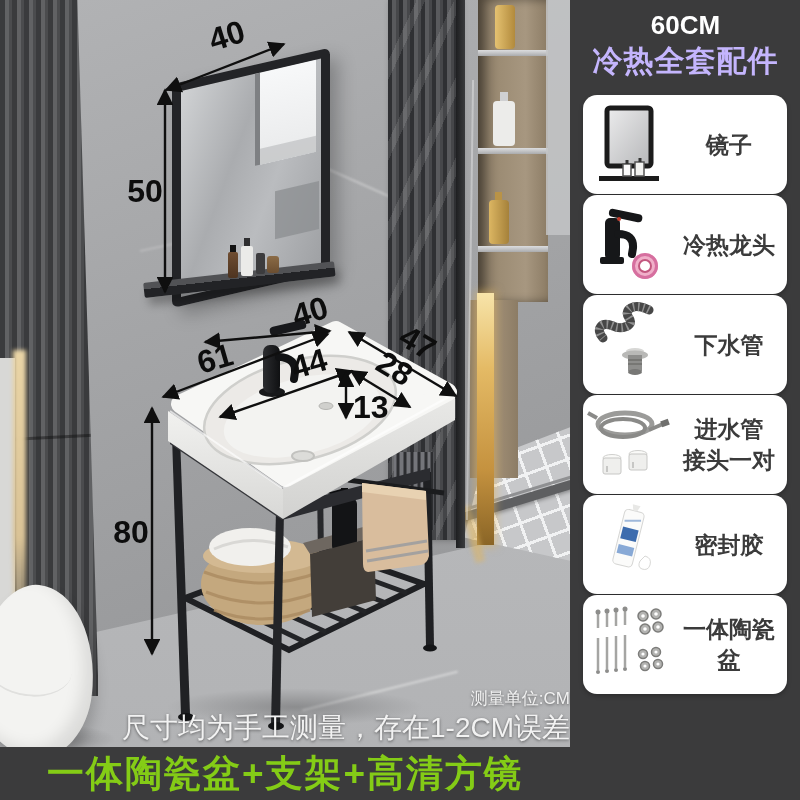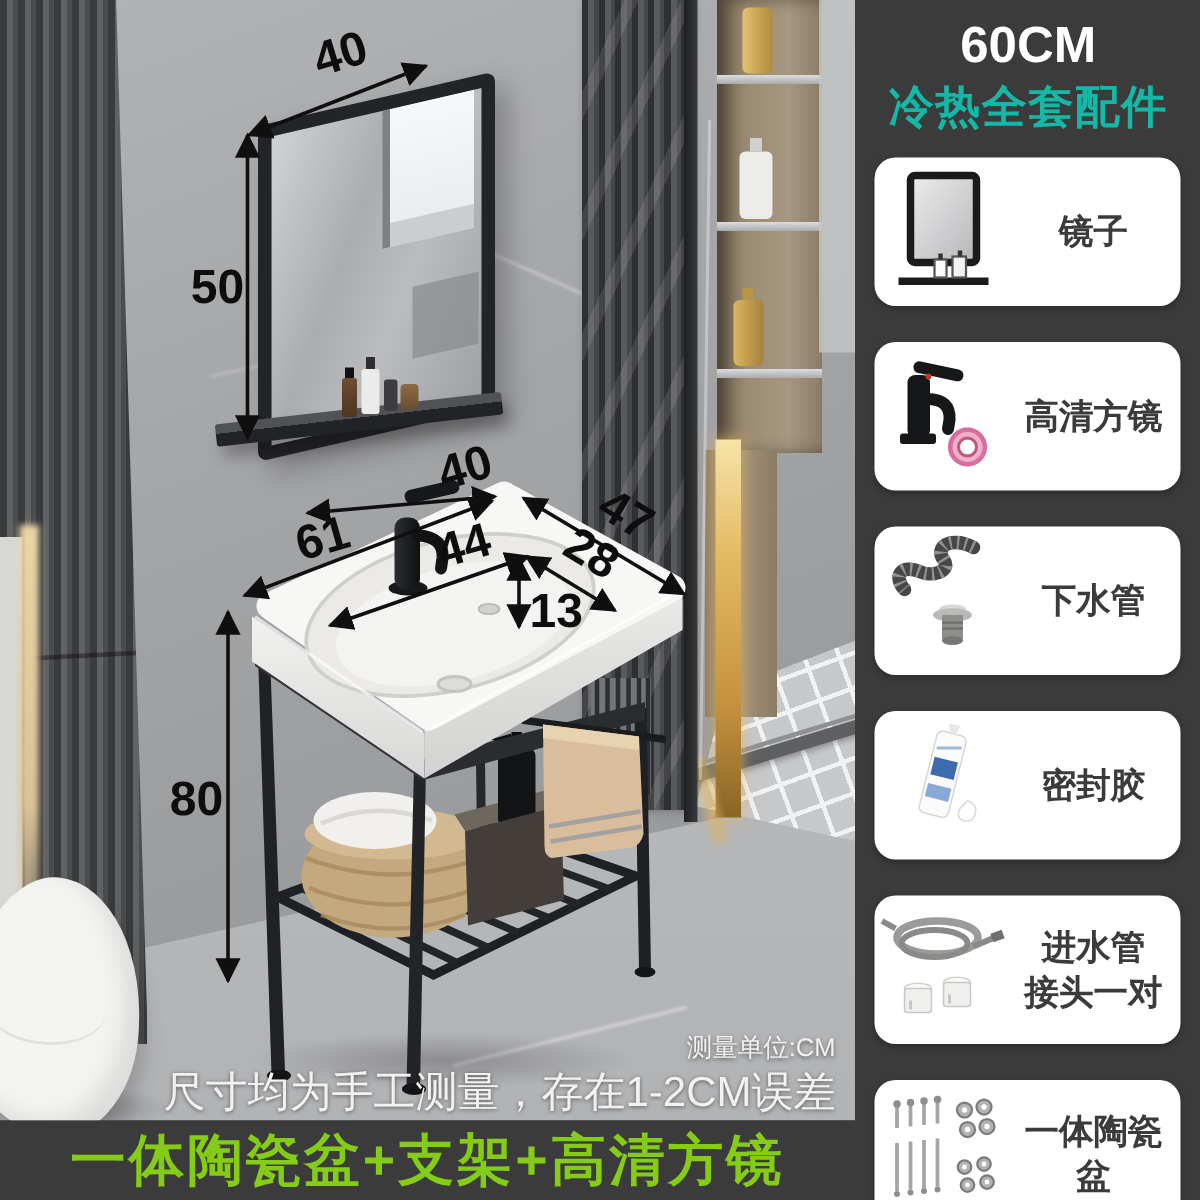--- a/index.html
+++ b/index.html
@@ -85,33 +85,33 @@
          background:linear-gradient(#515255 0 42%,#222326 42%);box-shadow:4px 8px 10px rgba(0,0,0,.28);}
   .bottle{position:absolute;border-radius:2px;}
   .bo1{left:228px;top:252px;width:10px;height:26px;background:linear-gradient(#6f4d31,#4e3420);}
   .bo1::after{content:"";position:absolute;left:2px;top:-7px;width:6px;height:7px;background:#121212;}
   .bo2{left:241px;top:246px;width:12px;height:30px;background:#ebebe9;}
   .bo2::after{content:"";position:absolute;left:3px;top:-8px;width:6px;height:8px;background:#2e2e30;}
   .bo3{left:256px;top:253px;width:9px;height:21px;background:#3c3c3e;}
   .bo4{left:267px;top:256px;width:12px;height:17px;background:linear-gradient(#8b6b46,#6b4e31);border-radius:3px;}
   .scene{position:absolute;left:0;top:0;pointer-events:none;}
   svg text{font-family:"Liberation Sans",sans-serif;font-weight:700;font-size:32px;fill:#0d0d0d;}
-  .note{position:absolute;right:13px;color:#f2f2f2;text-align:right;text-shadow:0 1px 3px rgba(0,0,0,.5);}
+  .note{position:absolute;right:0;color:#f2f2f2;text-align:right;text-shadow:0 1px 3px rgba(0,0,0,.5);}
   .note1{top:687px;font-size:17px;}
   .note2{top:709px;font-size:28px;}
   
   .banner{position:absolute;left:0;top:747px;width:570px;height:53px;background:#3b3b3c;
           display:flex;align-items:center;justify-content:center;}
   .banner-text{color:#84cc16;font-size:37px;font-weight:bold;letter-spacing:2px;white-space:nowrap;}
   
   .sidebar{position:absolute;left:570px;top:0;width:230px;height:800px;background:#3b3b3c;
            box-sizing:border-box;padding:10px 12px 0 13px;}
-  .sb-title1{text-align:center;color:#fff;font-weight:bold;font-size:34px;line-height:1.2;}
-  .sb-title2{text-align:center;color:#14b8a6;font-weight:bold;font-size:30px;letter-spacing:1px;margin-bottom:13px;}
-  .card{width:204px;height:99px;background:#fff;border-radius:14px;margin-bottom:24px;
+  .sb-title1{text-align:center;color:#fff;font-weight:bold;font-size:26px;line-height:1.2;}
+  .sb-title2{text-align:center;color:#c4b5fd;font-weight:bold;font-size:30px;letter-spacing:1px;margin-bottom:13px;}
+  .card{width:204px;height:99px;background:#fff;border-radius:14px;margin-bottom:1px;
         display:flex;align-items:center;box-shadow:0 2px 4px rgba(0,0,0,.25);}
   .card-icon{width:94px;height:86px;flex:0 0 auto;display:flex;align-items:center;justify-content:center;}
   .card-label{flex:1;text-align:center;color:#3b3b3b;font-size:23px;font-weight:600;line-height:1.32;padding-right:6px;}
   .card-label span{display:block;}
 </style>
 </head>
 <body>
 
 <div class="page">
 
@@ -329,58 +329,39 @@
           </g>
           <circle cx="36" cy="17" r="2" fill="#c0392b"></circle>
           <path d="M35 32 q16 0 15 14 l-1 6" fill="none" stroke="#161719" stroke-width="8" stroke-linecap="round"></path>
           <circle cx="62" cy="64" r="13" fill="#f0afc9"></circle>
           <circle cx="62" cy="64" r="11.5" fill="none" stroke="#d66f9f" stroke-width="3"></circle>
           <ellipse cx="62" cy="64" rx="6" ry="5" fill="#ffffff"></ellipse>
           <circle cx="62" cy="64" r="6" fill="none" stroke="#c2577f" stroke-width="2"></circle>
         </svg>
       </div>
       <div class="card-label">
-        <span>高清方镜</span>
+        <span>冷热龙头</span>
       </div>
     </div>
 
     <div class="card">
       <div class="card-icon">
         <svg width="94" height="86" viewBox="0 0 94 86">
           <path d="M66 8 C50 0 40 8 46 16 C52 24 38 28 30 24 C18 19 12 27 20 36" fill="none" stroke="#474747" stroke-width="9" stroke-linecap="round"></path>
           <path d="M66 8 C50 0 40 8 46 16 C52 24 38 28 30 24 C18 19 12 27 20 36" fill="none" stroke="#919191" stroke-width="9" stroke-dasharray="1.5 3.5" stroke-linecap="butt"></path>
           <ellipse cx="52" cy="49" rx="9" ry="3" fill="#d7d7d5"></ellipse>
           <ellipse cx="52" cy="53" rx="13" ry="4.5" fill="#b9b9b7"></ellipse>
           <rect x="45" y="53" width="14" height="16" fill="#8e8e8c"></rect>
           <line x1="45" y1="58" x2="59" y2="58" stroke="#6f6f6d" stroke-width="1.5"></line>
           <line x1="45" y1="62" x2="59" y2="62" stroke="#6f6f6d" stroke-width="1.5"></line>
           <ellipse cx="52" cy="70" rx="7" ry="3" fill="#777775"></ellipse>
         </svg>
       </div>
       <div class="card-label">
         <span>下水管</span>
-      </div>
-    </div>
-
-    <div class="card">
-      <div class="card-icon">
-        <svg width="94" height="86" viewBox="0 0 94 86">
-          <g transform="rotate(14 44 42)">
-            <rect x="34" y="8" width="20" height="56" rx="4" fill="#fbfbfa" stroke="#d6d6d4"></rect>
-            <polygon points="40,2 48,2 46,8 42,8" fill="#e8e8e6"></polygon>
-            <line x1="36" y1="20" x2="52" y2="16" stroke="#9fb8da" stroke-width="2"></line>
-            <rect x="36" y="26" width="16" height="12" fill="#3d6cae"></rect>
-            <rect x="36" y="44" width="16" height="9" fill="#88a9d6"></rect>
-          </g>
-          <path d="M62 54 q7 2 5 9 q-2 6 -8 4 q-5 -2 -2 -8 z" fill="#ffffff" stroke="#d8d8d6"></path>
-        </svg>
-      </div>
-      <div class="card-label">
-        <span>密封胶</span>
-        <span></span>
       </div>
     </div>
 
     <div class="card">
       <div class="card-icon">
         <svg width="94" height="86" viewBox="0 0 94 86">
           <ellipse cx="42" cy="22" rx="27" ry="11" fill="none" stroke="#9b9b99" stroke-width="5"></ellipse>
           <ellipse cx="40" cy="26" rx="22" ry="9" fill="none" stroke="#8a8a88" stroke-width="4"></ellipse>
           <line x1="14" y1="16" x2="5" y2="11" stroke="#8a8a88" stroke-width="4"></line>
           <line x1="66" y1="28" x2="80" y2="22" stroke="#8a8a88" stroke-width="4"></line>
@@ -397,20 +378,39 @@
       </div>
       <div class="card-label">
         <span>进水管</span>
         <span>接头一对</span>
       </div>
     </div>
 
     <div class="card">
       <div class="card-icon">
         <svg width="94" height="86" viewBox="0 0 94 86">
+          <g transform="rotate(14 44 42)">
+            <rect x="34" y="8" width="20" height="56" rx="4" fill="#fbfbfa" stroke="#d6d6d4"></rect>
+            <polygon points="40,2 48,2 46,8 42,8" fill="#e8e8e6"></polygon>
+            <line x1="36" y1="20" x2="52" y2="16" stroke="#9fb8da" stroke-width="2"></line>
+            <rect x="36" y="26" width="16" height="12" fill="#3d6cae"></rect>
+            <rect x="36" y="44" width="16" height="9" fill="#88a9d6"></rect>
+          </g>
+          <path d="M62 54 q7 2 5 9 q-2 6 -8 4 q-5 -2 -2 -8 z" fill="#ffffff" stroke="#d8d8d6"></path>
+        </svg>
+      </div>
+      <div class="card-label">
+        <span>密封胶</span>
+        <span></span>
+      </div>
+    </div>
+
+    <div class="card">
+      <div class="card-icon">
+        <svg width="94" height="86" viewBox="0 0 94 86">
           <g stroke="#a5a5a3" stroke-width="2.5">
             <line x1="15" y1="12" x2="15" y2="26"></line>
               <line x1="24" y1="11" x2="24" y2="25"></line>
             <line x1="33" y1="10" x2="33" y2="24"></line>
               <line x1="42" y1="9" x2="42" y2="23"></line>
             <line x1="15" y1="36" x2="15" y2="68"></line>
               <line x1="24" y1="35" x2="24" y2="67"></line>
             <line x1="33" y1="34" x2="33" y2="66"></line>
               <line x1="42" y1="33" x2="42" y2="65"></line>
           </g>

